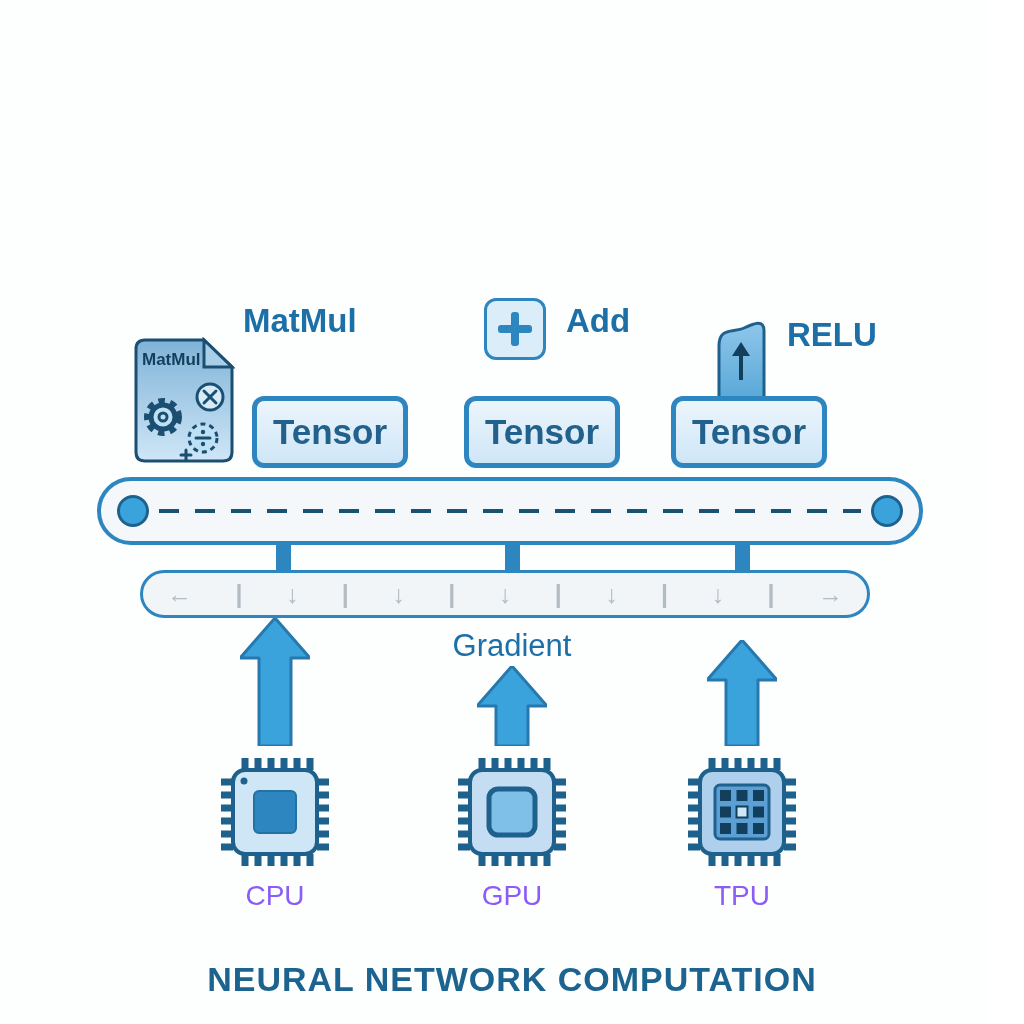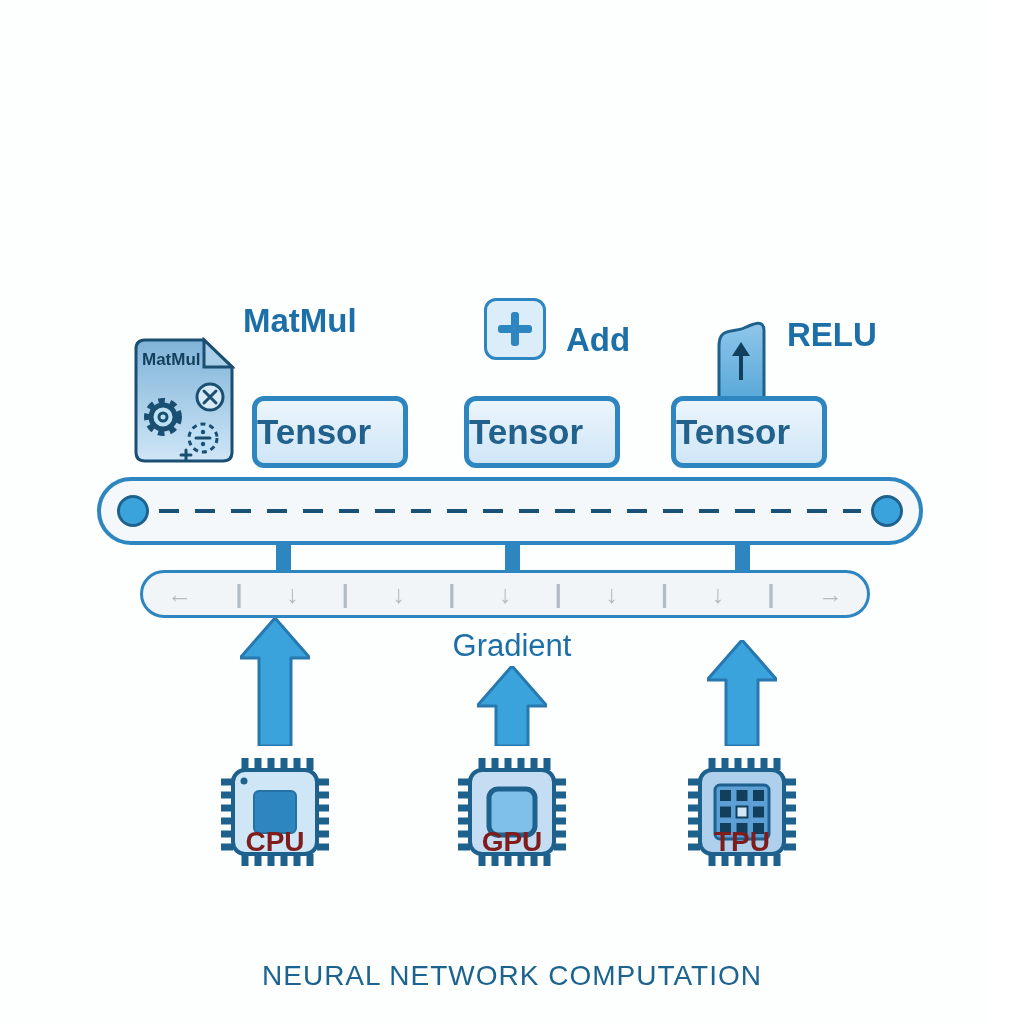--- a/index.html
+++ b/index.html
@@ -6,51 +6,51 @@
   body{background:#ffffff;font-family:"Liberation Sans",sans-serif;}
   .stage{position:relative;width:988px;height:1024px;background:#fdfefe;overflow:hidden;}
   .abs{position:absolute;}
   .op-label{font-size:33px;font-weight:700;color:#1d6fa8;}
   
   .plus-box{left:484px;top:298px;width:62px;height:62px;background:#dcedfa;border:3px solid #2e86c1;border-radius:12px;box-sizing:border-box;}
   .plus-box .h{position:absolute;left:50%;top:50%;width:34px;height:8px;margin-left:-17px;margin-top:-4px;background:#2e86c1;border-radius:3px;}
   .plus-box .v{position:absolute;left:50%;top:50%;width:8px;height:34px;margin-left:-4px;margin-top:-17px;background:#2e86c1;border-radius:3px;}
   
   .tensor{top:396px;width:156px;height:72px;box-sizing:border-box;border:5px solid #2e86c1;border-radius:12px;
-          background:linear-gradient(180deg,#ecf5fc,#cfe6f7);display:flex;align-items:center;
+          background:linear-gradient(180deg,#ecf5fc,#cfe6f7);display:flex;align-items:center;justify-content:center;
           font-size:35px;font-weight:700;color:#21618c;}
   
   .belt{left:97px;top:477px;width:826px;height:68px;box-sizing:border-box;border:4px solid #2e86c1;border-radius:34px;background:#f4f8fb;}
   .belt .dash{position:absolute;left:58px;right:58px;top:50%;height:4px;margin-top:-2px;
               background:repeating-linear-gradient(90deg,#1a5276 0 20px,transparent 20px 36px);}
   .roller{position:absolute;top:50%;width:32px;height:32px;margin-top:-16px;border-radius:50%;background:#3ba3dc;border:3px solid #1f618d;box-sizing:border-box;}
   .roller.left{left:16px;} .roller.right{right:16px;}
   
   .post{top:541px;width:15px;height:36px;background:#2e86c1;}
   
   .track{left:140px;top:570px;width:730px;height:48px;box-sizing:border-box;border:3px solid #2e86c1;border-radius:24px;background:#f1f5f8;
          display:flex;align-items:center;justify-content:space-between;padding:0 24px;}
   .track span{color:#b3bcc3;font-size:25px;font-weight:700;line-height:1;}
   .gradient-label{left:512px;top:628px;transform:translateX(-50%);font-size:31px;font-weight:400;color:#1d6fa8;}
   
-  .proc-label{top:826px;transform:translateX(-50%);font-size:28px;font-weight:700;color:#7f1d1d;}
-  .title{left:512px;top:960px;transform:translateX(-50%);font-size:28px;font-weight:400;letter-spacing:1px;color:#1c648f;white-space:nowrap;}
+  .proc-label{top:880px;transform:translateX(-50%);font-size:28px;font-weight:400;color:#8b5cf6;}
+  .title{left:512px;top:960px;transform:translateX(-50%);font-size:34px;font-weight:700;letter-spacing:1px;color:#1c648f;white-space:nowrap;}
 </style>
 </head>
 <body>
 
 <div class="stage">
 
   <div class="abs op-label" style="left:243px;top:302px;">MatMul</div>
 
   <div class="abs plus-box">
     <div class="h"></div>
       <div class="v"></div>
   </div>
-  <div class="abs op-label" style="left:566px;top:302px;margin-top:19px;">Add</div>
+  <div class="abs op-label" style="left:566px;top:302px;">Add</div>
   <div class="abs op-label" style="left:787px;top:302px;margin-top:14px;">RELU</div>
 
   <svg class="abs" style="left:133px;top:337px;" width="102" height="127" viewBox="0 0 102 127">
     <defs>
       <linearGradient id="fileGrad" x1="0" y1="0" x2="0" y2="1">
         <stop offset="0" stop-color="#7fb3d8"></stop>
         <stop offset="1" stop-color="#cfe6f7"></stop>
       </linearGradient>
     </defs>
     <path d="M3,12 Q3,3 12,3 L71,3 L99,30 L99,115 Q99,124 90,124 L12,124 Q3,124 3,115 Z" fill="url(#fileGrad)" stroke="#1b4f72" stroke-width="3"></path>

